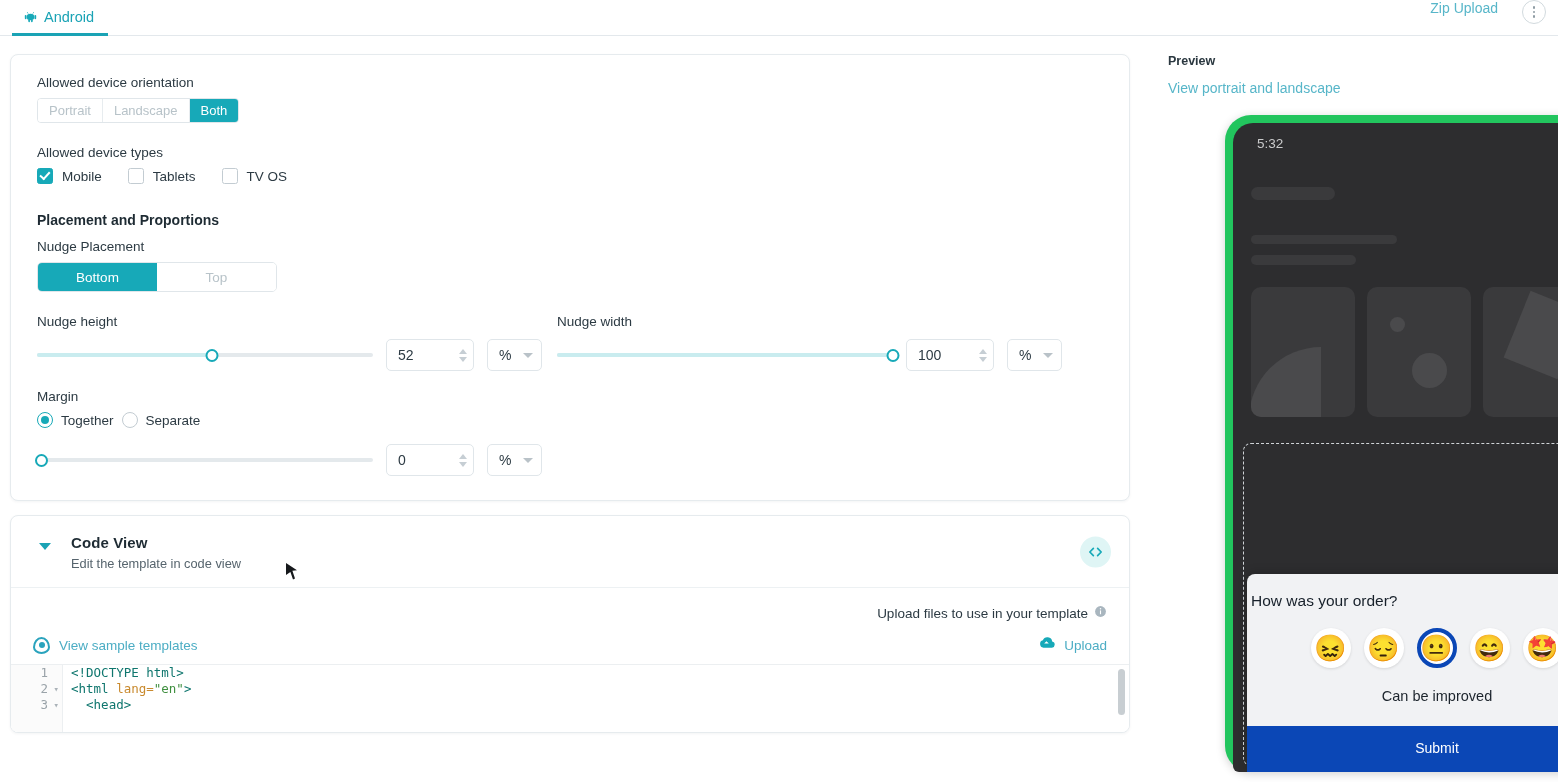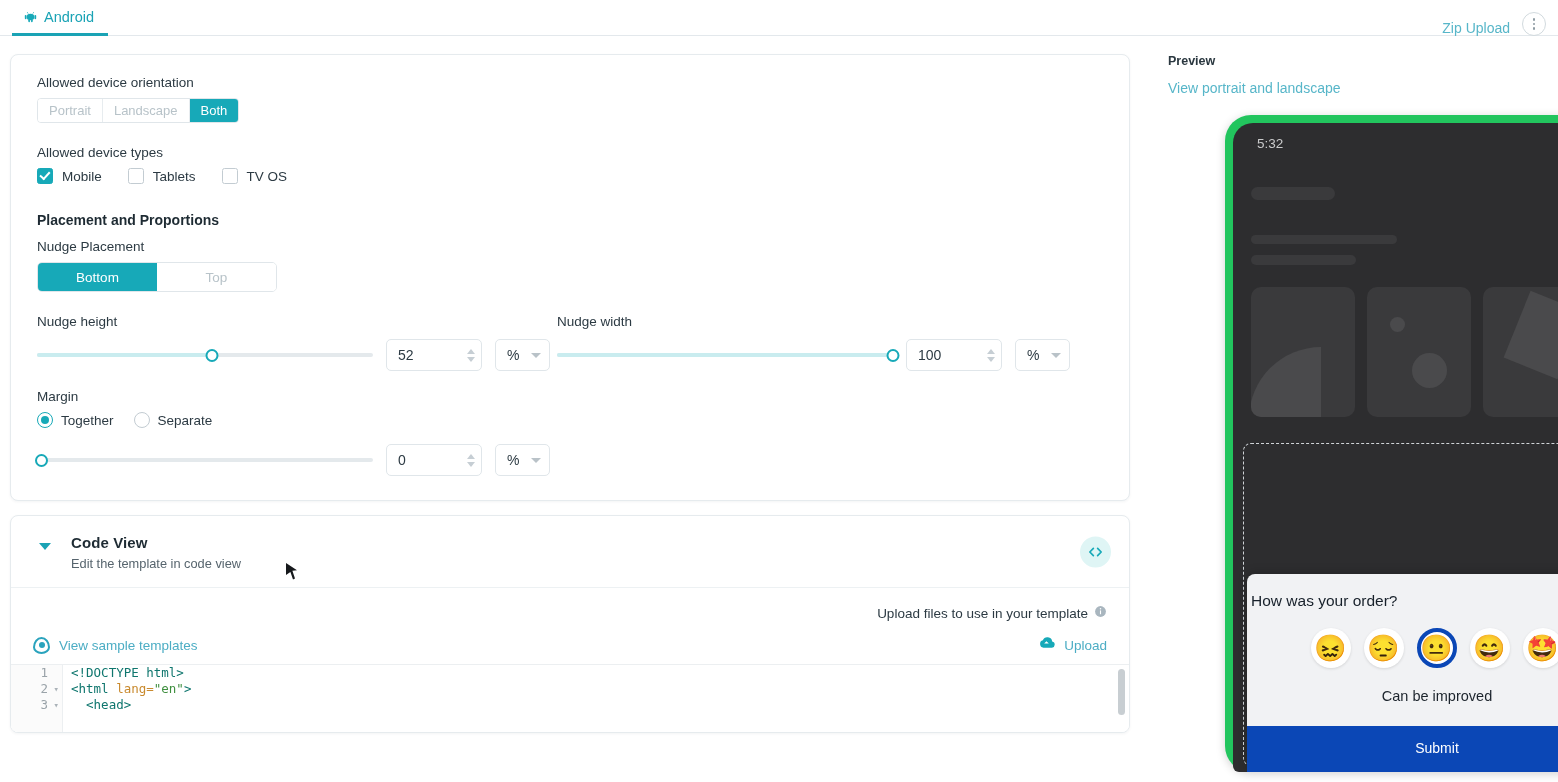--- a/index.html
+++ b/index.html
@@ -18,21 +18,21 @@
   .tab {
     position: absolute; left: 12px; top: 0; height: 36px;
     display: flex; align-items: center; gap: 7px;
     padding: 0 14px 0 12px;
     border-bottom: 3px solid #1aa3b5;
     color: #1aa3b5; font-size: 14.5px;
   }
   .android-glyph { width: 13px; height: 13px; position: relative; display:block; }
   .topbar-right {
     position: absolute; right: 12px; top: 0; height: 36px;
-    display: flex; align-items: flex-end; gap: 12px;
+    display: flex; align-items: flex-start; gap: 24px;
   }
   .ziplink { color: #57b6c9; font-size: 14px; }
   .kebab {
     width: 24px; height: 24px; border-radius: 50%;
     border: 1px solid #d2dade; display: flex;
     flex-direction: column; align-items: center; justify-content: center; gap: 2px;
   }
   .kebab i { width: 2.5px; height: 2.5px; border-radius: 50%; background: #8e9ba3; display: block; }
 
   
@@ -102,21 +102,21 @@
   .slider-wrap { position: relative; height: 22px; display: flex; align-items: center; }
   .track { position: absolute; left: 0; right: 0; height: 4px; border-radius: 2px; background: #e4e9ec; }
   .track-fill { position: absolute; left: 0; height: 4px; border-radius: 2px; background: #c9ecef; }
   .thumb {
     position: absolute; width: 13px; height: 13px; border-radius: 50%;
     background: #fff; border: 2.5px solid #17a9b8; transform: translateX(-50%);
   }
 
   
   .numbox {
-    width: 96px; height: 32px; border: 1px solid #e0e6ea; border-radius: 5px;
+    width: 88px; height: 32px; border: 1px solid #e0e6ea; border-radius: 5px;
     background: #fff; display: flex; align-items: center; padding: 0 6px 0 11px;
     font-size: 14px; color: #2c3a43; position: relative;
   }
   .spin { margin-left: auto; display: flex; flex-direction: column; gap: 3px; }
   .spin i { width: 0; height: 0; border-left: 4px solid transparent; border-right: 4px solid transparent; display: block; }
   .spin i.up { border-bottom: 5px solid #c6ced4; }
   .spin i.dn { border-top: 5px solid #c6ced4; }
   .unitbox {
     width: 55px; height: 32px; border: 1px solid #e0e6ea; border-radius: 5px;
     background: #fff; display: flex; align-items: center; padding: 0 8px 0 11px;
@@ -333,21 +333,21 @@
             <div class="unitbox">
               <span>%</span>
               <span class="dd"></span>
             </div>
           </div>
         </div>
       </div>
 
       
       <div class="field-label" style="margin-top:18px">Margin</div>
-      <div style="display:flex; align-items:center; gap:20px;">
+      <div style="display:flex; align-items:center; gap:8px;">
         <label class="radio">
           <span class="ring on"></span>
           <span>Together</span>
         </label>
         <label class="radio">
           <span class="ring"></span>
           <span>Separate</span>
         </label>
       </div>
       <div style="display:flex; align-items:center; gap:13px; margin-top:16px;">

